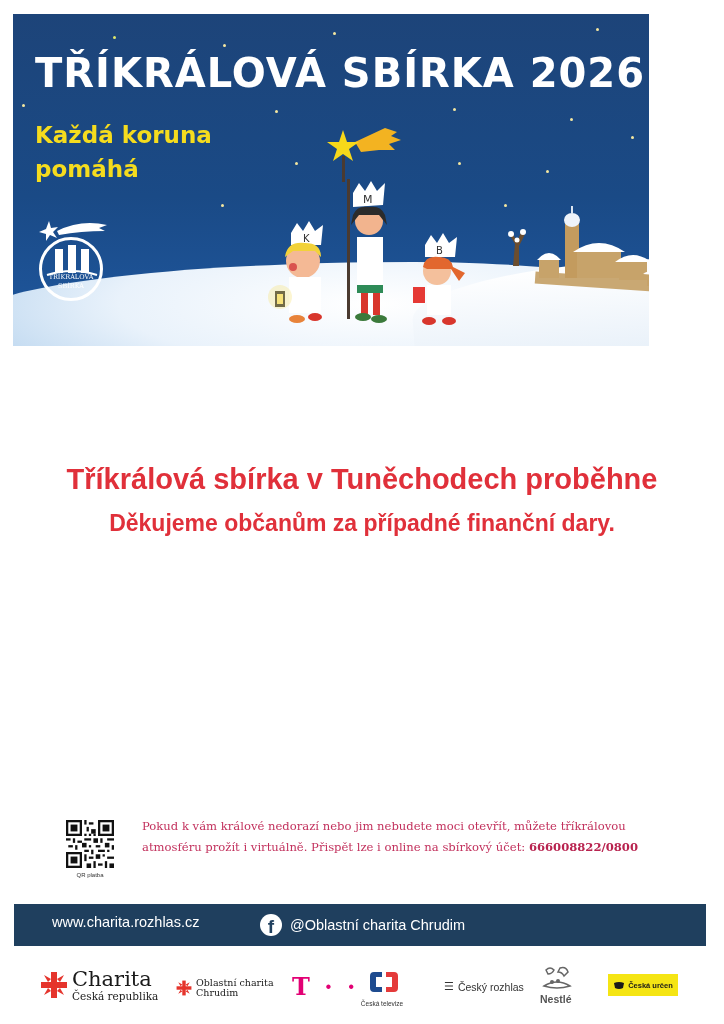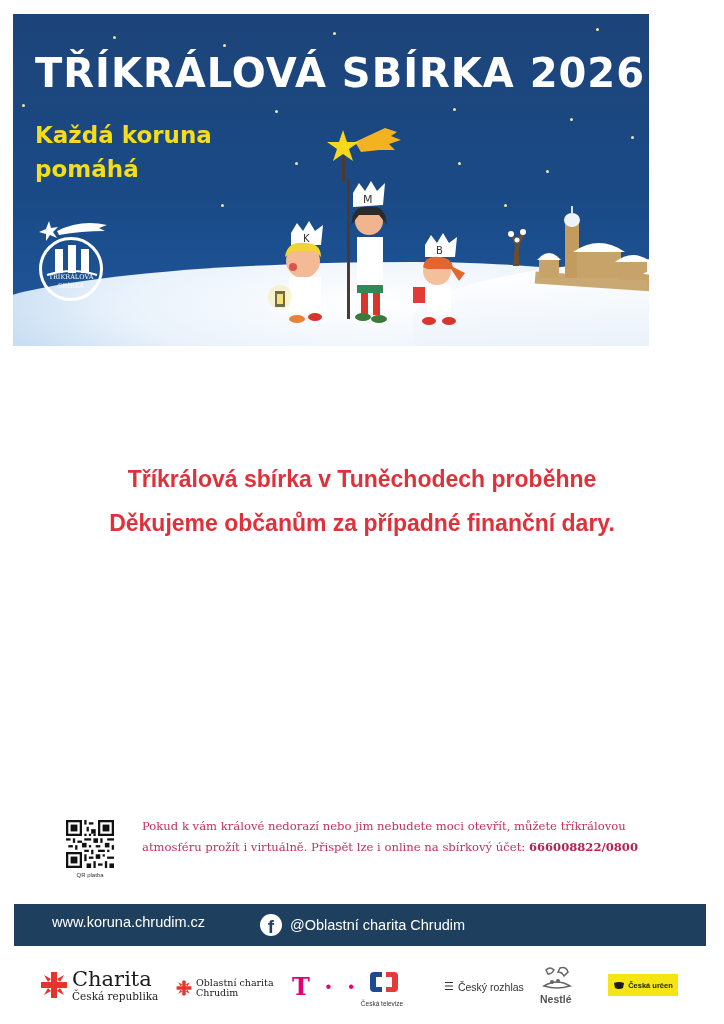--- a/index.html
+++ b/index.html
@@ -56,21 +56,21 @@
     
     .shooting-star { position: absolute; left: 312px; top: 112px; }
     .kings { position: absolute; left: 240px; top: 165px; }
     .village { position: absolute; left: 488px; top: 190px; }
 
     
     .announcement {
       position: absolute; left: 0; top: 462px; width: 724px; text-align: center;
       color: #e0303a; font-family: "Liberation Sans", sans-serif; font-weight: bold;
     }
-    .announcement .line1 { font-size: 23px; line-height: 34px; display: block; }
+    .announcement .line1 { font-size: 29px; line-height: 34px; display: block; }
     .announcement .line2 { font-size: 23px; line-height: 34px; display: block; }
     .announcement .line3 { font-size: 23px; line-height: 34px; display: block; margin-top: 10px; }
 
     
     .donation {
       position: absolute; left: 62px; top: 816px; width: 610px; height: 70px;
     }
     .qr {
       position: absolute; left: 4px; top: 4px; width: 48px; height: 48px;
     }
@@ -309,21 +309,21 @@
   <div class="qr-label">QR platba</div>
 
   <div class="donation-text">
     <span class="line">Pokud k vám králové nedorazí nebo jim nebudete moci otevřít, můžete tříkrálovou</span>
     <span class="line"><span>atmosféru prožít i virtuálně. Přispět lze i online na sbírkový účet: </span><b>666008822/0800</b></span>
   </div>
 </div>
 
 <div class="contact-bar">
   <div class="contact-item web">
-    <span>www.koruna.chrudim.cz</span>
+    <span>www.charita.rozhlas.cz</span>
   </div>
   <div class="contact-item fb">
     <span class="fb-icon">f</span>
     <span>@Oblastní charita Chrudim</span>
   </div>
   <div class="contact-item ig">
     <span class="ig-icon"></span>
     <span>chrudim.charita</span>
   </div>
 </div>

